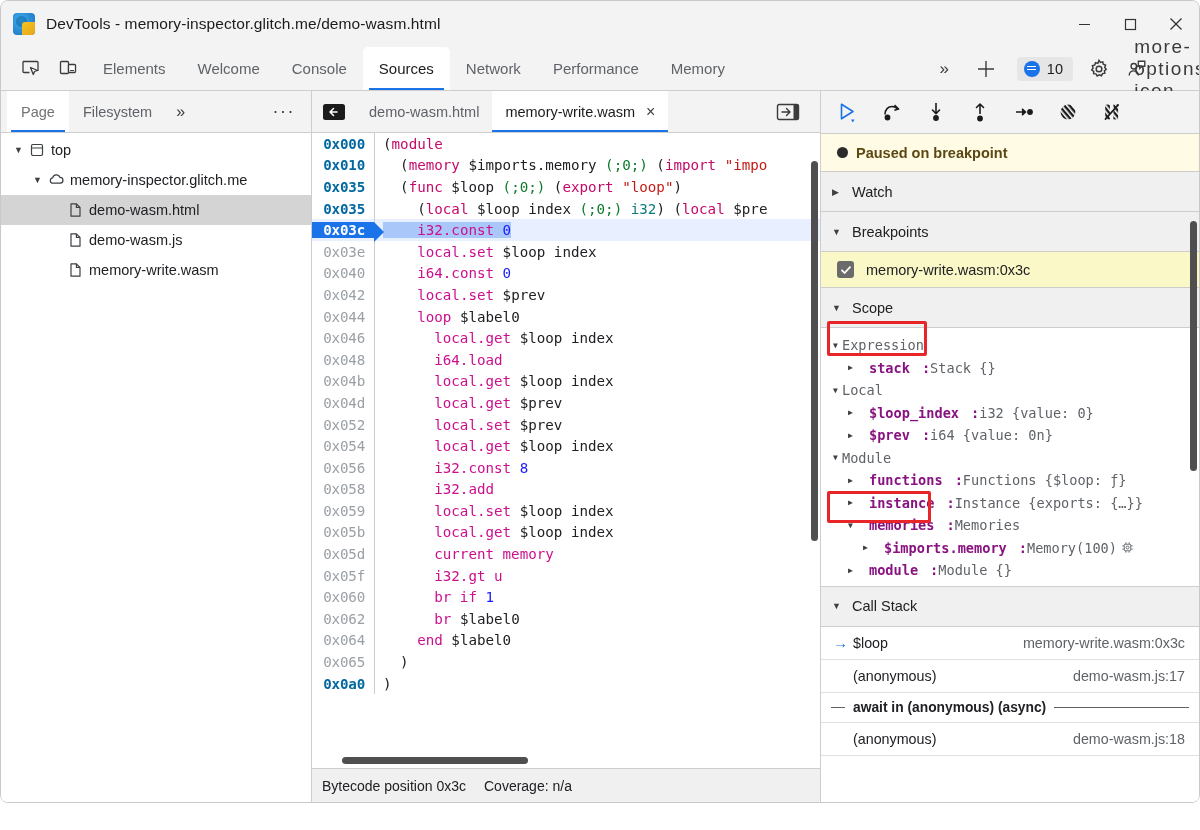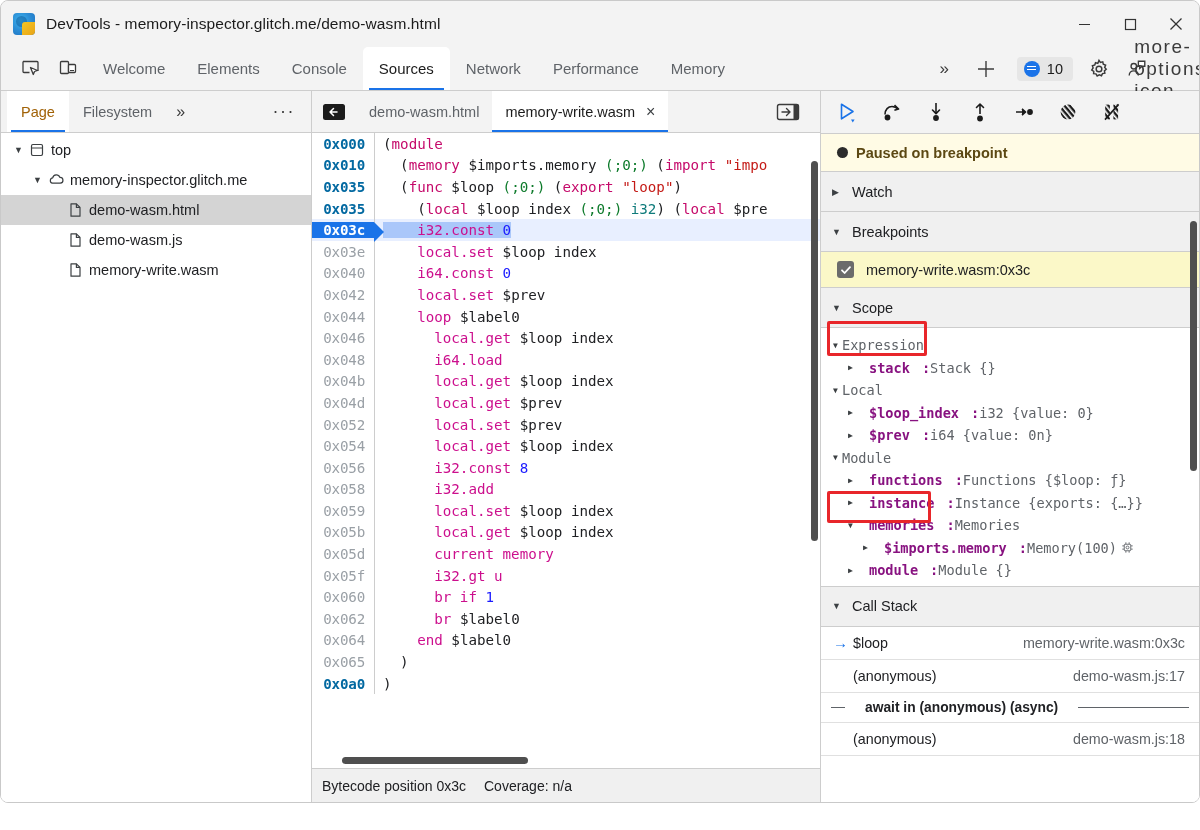--- a/index.html
+++ b/index.html
@@ -120,21 +120,21 @@
   .nav-tabs {
     height: 42px; flex: 0 0 42px;
     background: #f3f3f3;
     border-bottom: 1px solid #cdcdcd;
     display: flex; align-items: stretch; padding-left: 6px;
   }
   .ntab {
     display: flex; align-items: center; padding: 0 14px;
     font-size: 14.5px; color: #5f6368; position: relative; white-space: nowrap;
   }
-  .ntab.active { color: #a16207; background: #fff; }
+  .ntab.active { color: #737373; background: #fff; }
   .ntab.active::after {
     content: ""; position: absolute; left: 4px; right: 4px; bottom: 0; height: 2.5px; background: #1a73e8;
   }
   .ntab-chev { display: flex; align-items: center; padding: 0 10px; color: #3b3b3b; font-size: 16px; }
   .ntab-dots { margin-left: auto; display: flex; align-items: center; padding: 0 16px; color: #3b3b3b; font-size: 18px; letter-spacing: 1.5px; }
   .tree { flex: 1 1 auto; overflow: hidden; padding-top: 2px; font-size: 14.5px; color: #202124; }
   .tree-row {
     height: 30px; display: flex; align-items: center;
     white-space: nowrap; padding-right: 6px;
   }
@@ -271,21 +271,21 @@
   .chip-ic { margin-left: 4px; color: #5f6368; display: inline-flex; vertical-align: -3px; }
   .cs-row {
     height: 33px; display: flex; align-items: center;
     border-bottom: 1px solid #e0e0e0; font-size: 14.3px; color: #202124;
     padding-left: 12px;
   }
   .cs-arrow { width: 20px; flex: 0 0 20px; color: #1a73e8; font-size: 15px; }
   .cs-name { }
   .cs-loc { margin-left: auto; padding-right: 14px; color: #5f6368; font-size: 14.3px; }
   .cs-await {
-    height: 30px; display: flex; align-items: center; gap: 20px;
+    height: 30px; display: flex; align-items: center; gap: 8px;
     font-size: 13.8px; font-weight: bold; color: #202124;
     padding: 0 10px; border-bottom: 1px solid #e0e0e0;
   }
   .cs-await .ln { flex: 0 0 14px; height: 1px; background: #5f6368; }
   .cs-await .ln2 { flex: 1 1 auto; height: 1px; background: #5f6368; }
   .dbg-scroll {
     position: absolute; right: 2px; top: 130px; width: 7px; height: 250px;
     background: #4f4f4f; border-radius: 4px;
   }
   
@@ -328,24 +328,24 @@
       </svg>
     </div>
     <div class="tb-icon-btn">
       <svg width="21" height="21" viewBox="0 0 21 21">
         <rect x="2.5" y="3.5" width="8" height="12" rx="1" fill="none" stroke="#3b3b3b" stroke-width="1.3"></rect>
         <rect x="10.5" y="6.5" width="7" height="8" rx="1" fill="#fff" stroke="#3b3b3b" stroke-width="1.3"></rect>
         <line x1="12" y1="12.5" x2="16" y2="12.5" stroke="#3b3b3b" stroke-width="1.1"></line>
       </svg>
     </div>
     <div class="tab">
+        <span>Elements</span>
+      </div>
+    <div class="tab">
         <span>Welcome</span>
-      </div>
-    <div class="tab">
-        <span>Elements</span>
       </div>
     <div class="tab">
         <span>Console</span>
       </div>
     <div class="tab active">
         <span>Sources</span>
       </div>
     <div class="tab">
         <span>Network</span>
       </div>

